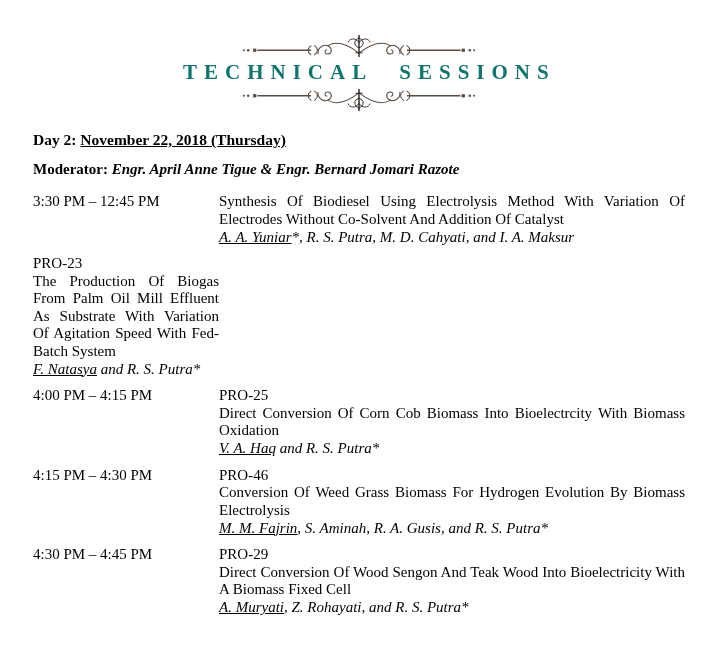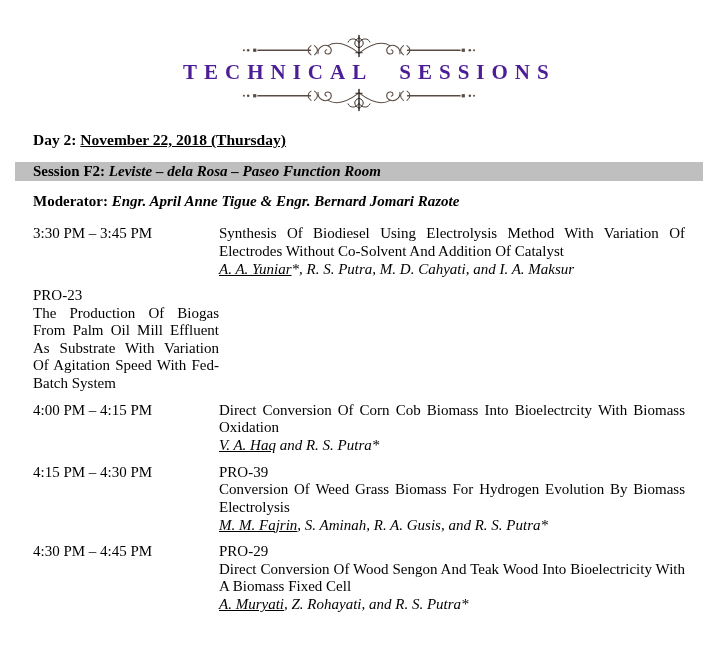--- a/index.html
+++ b/index.html
@@ -20,21 +20,21 @@
   .masthead { width: 352px; margin: 4px auto 0 auto; text-align: center; }
   .masthead svg { display: block; margin: 0 auto; }
   .masthead .flourish-bottom { transform: scaleY(-1); }
   .masthead-title {
     font-size: 21px;
     font-weight: bold;
     letter-spacing: 7px;
     word-spacing: 15px;
     white-space: nowrap;
     padding: 2px 0 3px 0;
-    color: #4c1d95;
+    color: #0f766e;
   }
 
   
   .day-line { margin-top: 19px; font-size: 15.5px; font-weight: bold; }
   .day-line .date { text-decoration: underline; }
 
   
   .session-bar {
     margin: 13px -18px 0 -18px;
     padding: 0 6px 1px 18px;
@@ -109,53 +109,54 @@
 
     <div class="masthead-title">TECHNICAL SESSIONS</div>
 
     <svg class="flourish-bottom" viewBox="0 0 340 34" width="340" height="24">
       <use href="#flourish-art"></use>
     </svg>
   </div>
 
   <div class="day-line"><span>Day 2: </span><span class="date">November 22, 2018 (Thursday)</span></div>
 
-  <div class="session-bar"><span>Session F2: </span><span class="room">Leviste – dela Rosa – Paseo Function Room</span></div>
 
   <div class="moderator-line"><span>Moderator: </span><span class="names">Engr. April Anne Tigue &amp; Engr. Bernard Jomari Razote</span></div>
 
   <div class="schedule">
 
     <div class="entry">
-      <div class="entry-time">3:30 PM – 3:45 PM</div>
+      <div class="entry-time">3:30 PM – 12:45 PM</div>
       <div class="entry-body">
         <div class="entry-title">Synthesis Of Biodiesel Using Electrolysis Method With Variation Of Electrodes Without Co-Solvent And Addition Of Catalyst</div>
         <div class="entry-authors"><span class="lead">A. A. Yuniar</span><span>*, R. S. Putra, M. D. Cahyati, and I. A. Maksur</span></div>
       </div>
     </div>
 
     <div class="entry">
       <div class="entry-body">
         <div class="entry-code">PRO-23</div>
         <div class="entry-title">The Production Of Biogas From Palm Oil Mill Effluent As Substrate With Variation Of Agitation Speed With Fed-Batch System</div>
+        <div class="entry-authors"><span class="lead">F. Natasya</span><span> and R. S. Putra*</span></div>
       </div>
     </div>
 
     <div class="entry">
       <div class="entry-time">4:00 PM – 4:15 PM</div>
       <div class="entry-body">
+        <div class="entry-code">PRO-25</div>
         <div class="entry-title">Direct Conversion Of Corn Cob Biomass Into Bioelectrcity With Biomass Oxidation</div>
         <div class="entry-authors"><span class="lead">V. A. Haq</span><span> and R. S. Putra*</span></div>
       </div>
     </div>
 
     <div class="entry">
       <div class="entry-time">4:15 PM – 4:30 PM</div>
       <div class="entry-body">
-        <div class="entry-code">PRO-39</div>
+        <div class="entry-code">PRO-46</div>
         <div class="entry-title">Conversion Of Weed Grass Biomass For Hydrogen Evolution By Biomass Electrolysis</div>
         <div class="entry-authors"><span class="lead">M. M. Fajrin</span><span>, S. Aminah, R. A. Gusis, and R. S. Putra*</span></div>
       </div>
     </div>
 
     <div class="entry">
       <div class="entry-time">4:30 PM – 4:45 PM</div>
       <div class="entry-body">
         <div class="entry-code">PRO-29</div>
         <div class="entry-title">Direct Conversion Of Wood Sengon And Teak Wood Into Bioelectricity With A Biomass Fixed Cell</div>

